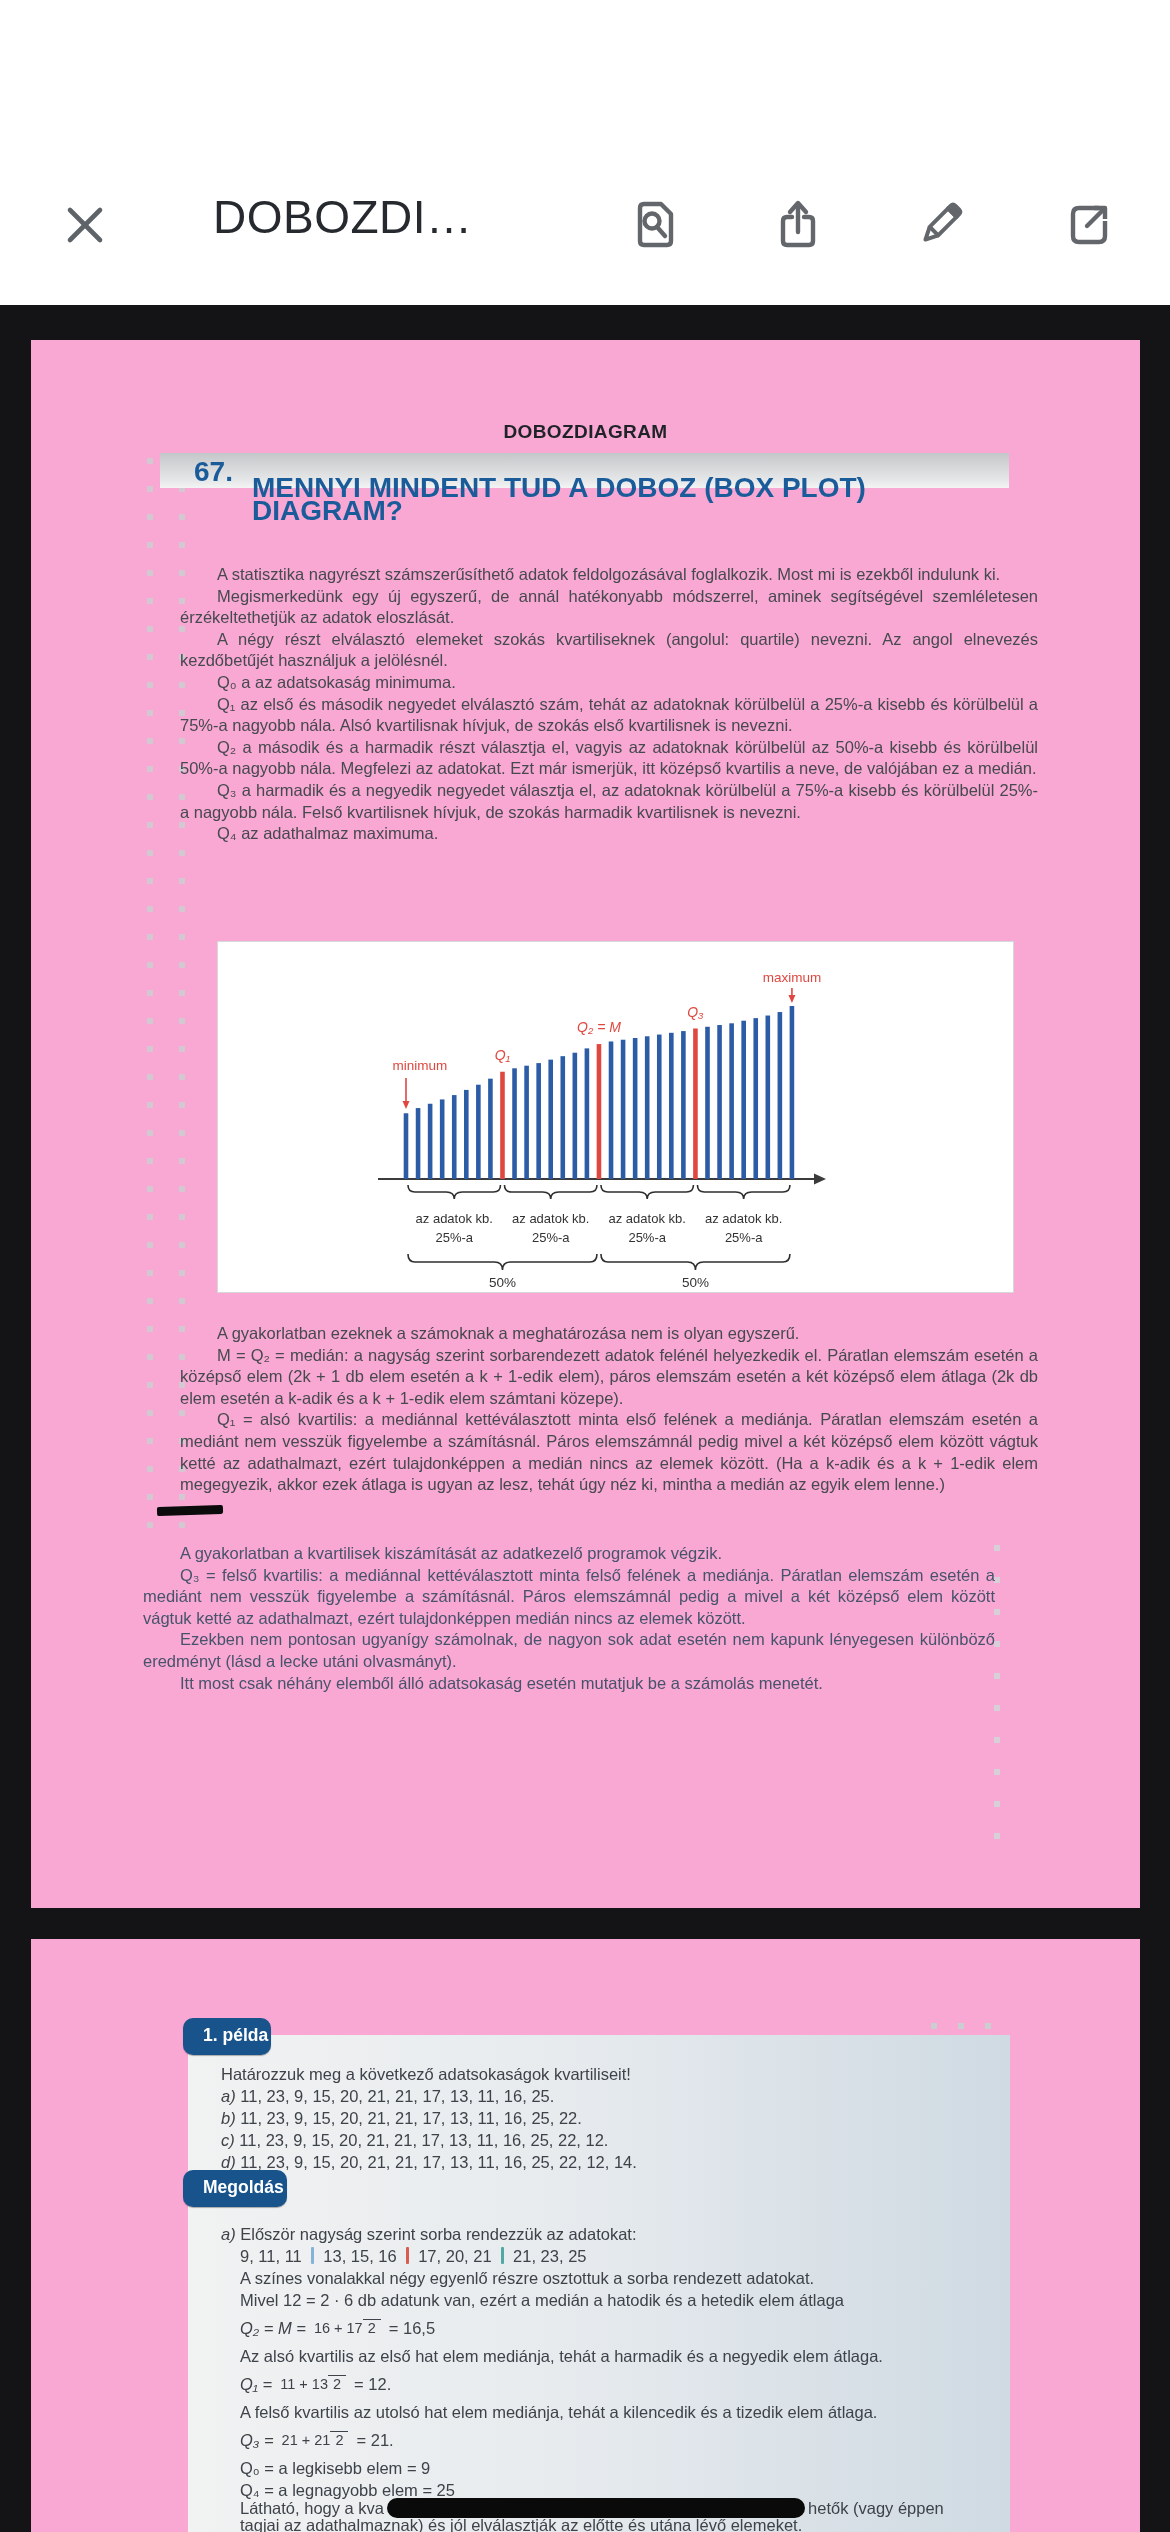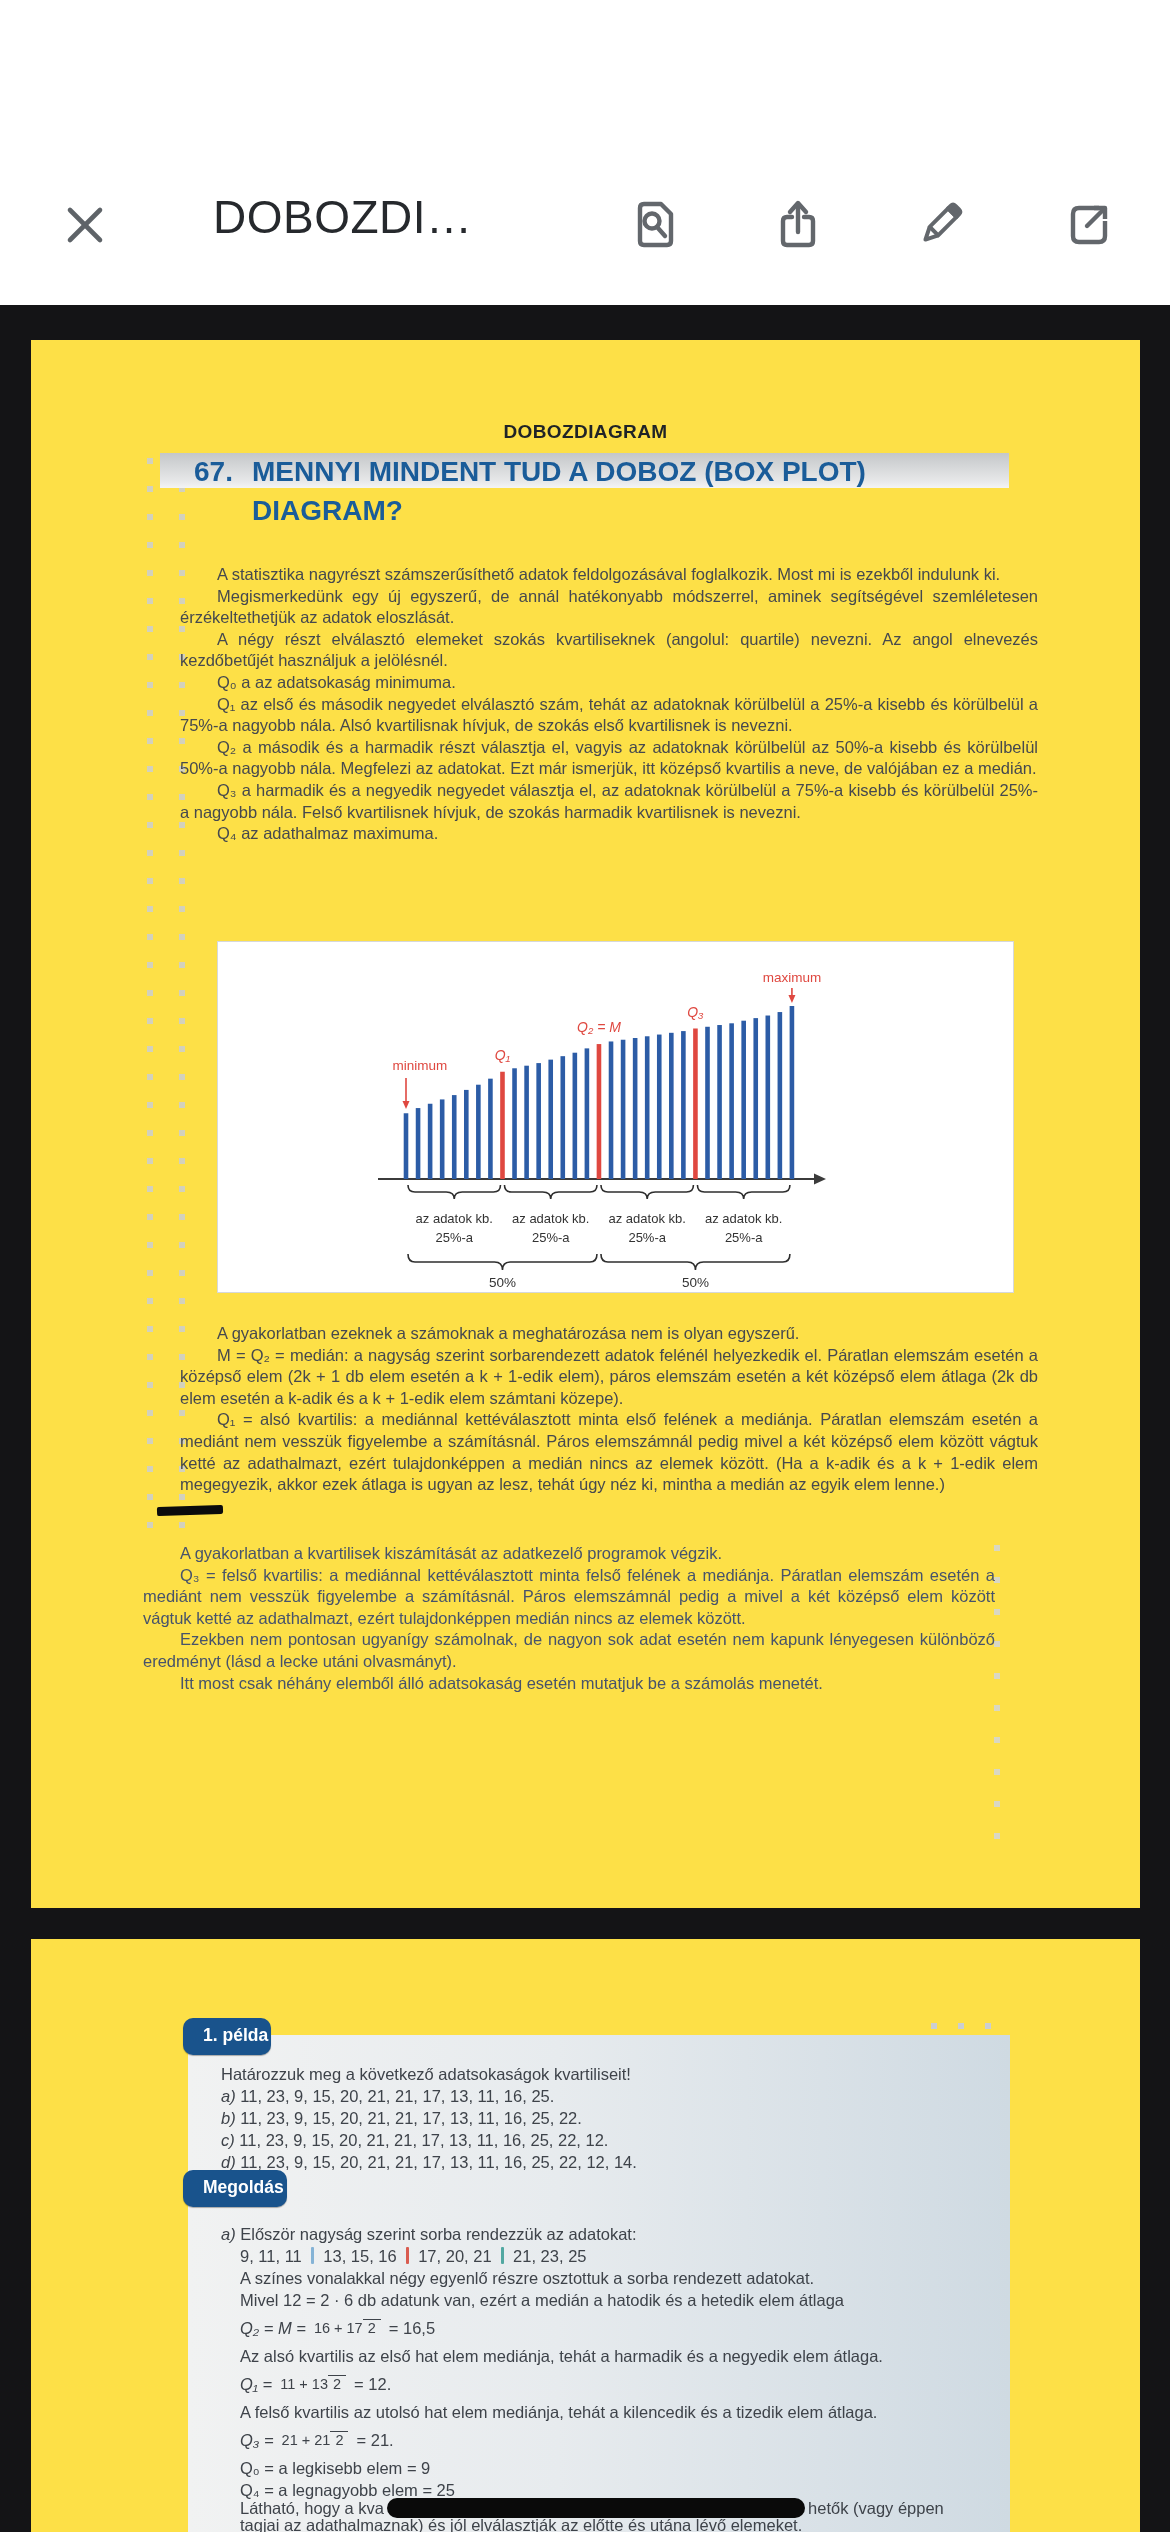--- a/index.html
+++ b/index.html
@@ -3,30 +3,30 @@
 <meta charset="utf-8">
 <style>
   html,body{margin:0;padding:0;background:#000;}
   #screen{position:relative;width:1170px;height:2532px;background:#141416;overflow:hidden;
           font-family:"Liberation Sans",sans-serif;}
   
   #topbar{position:absolute;left:0;top:0;width:1170px;height:305px;background:#ffffff;}
   .tb-btn{position:absolute;top:196px;width:58px;height:58px;background:none;border:none;padding:0;cursor:pointer;}
   #doc-title{position:absolute;left:213px;top:190px;font-size:46px;font-weight:500;color:#26292d;letter-spacing:.5px;white-space:nowrap;}
   
-  .page{position:absolute;left:31px;width:1109px;background:#fde047;}
+  .page{position:absolute;left:31px;width:1109px;background:#f9a8d4;}
   #page1{top:340px;height:1568px;}
   #page2{top:1939px;height:593px;overflow:hidden;}
   .dotcol{position:absolute;width:6px;background-image:repeating-linear-gradient(to bottom,#cbced1 0,#cbced1 6px,transparent 6px,transparent 28px);opacity:.85;}
   .dotcol.right{background-image:repeating-linear-gradient(to bottom,#d3d6d9 0,#d3d6d9 6px,transparent 6px,transparent 32px);}
   #p1-hdr{position:absolute;left:0;top:81px;width:100%;text-align:center;font-size:19px;font-weight:bold;color:#1f2327;letter-spacing:.4px;}
   #title-band{position:absolute;left:129px;top:113px;width:849px;height:35px;background:linear-gradient(180deg,#c4c7c9 0%,#e7e8e9 80%,#f4f4f4 100%);}
   .lesson-blue{font-size:28px;font-weight:bold;color:#1a5c99;white-space:nowrap;}
   #lesson-num{position:absolute;left:163px;top:116px;}
-  #title-l1{position:absolute;left:221px;top:116px;}
+  #title-l1{position:absolute;left:221px;top:132px;}
   #title-l2{position:absolute;left:221px;top:155px;}
   .bodytext{position:absolute;color:#46494e;font-size:16.5px;line-height:21.6px;text-align:justify;}
   .bodytext p{margin:0;text-indent:37px;}
   #txt-upper{left:149px;top:224px;width:858px;}
   #txt-after{left:149px;top:983px;width:858px;}
   #txt-lower{left:112px;top:1203px;width:852px;color:#47536b;}
   #figure{position:absolute;left:186px;top:601px;width:795px;height:350px;background:#ffffff;border:1px solid #d6d8da;}
   #blackmark{position:absolute;left:126px;top:1166px;width:66px;height:9px;background:#0b0b0c;border-radius:2px;transform:rotate(-2deg);}
   
   #panel{position:absolute;left:157px;top:96px;width:822px;height:497px;

